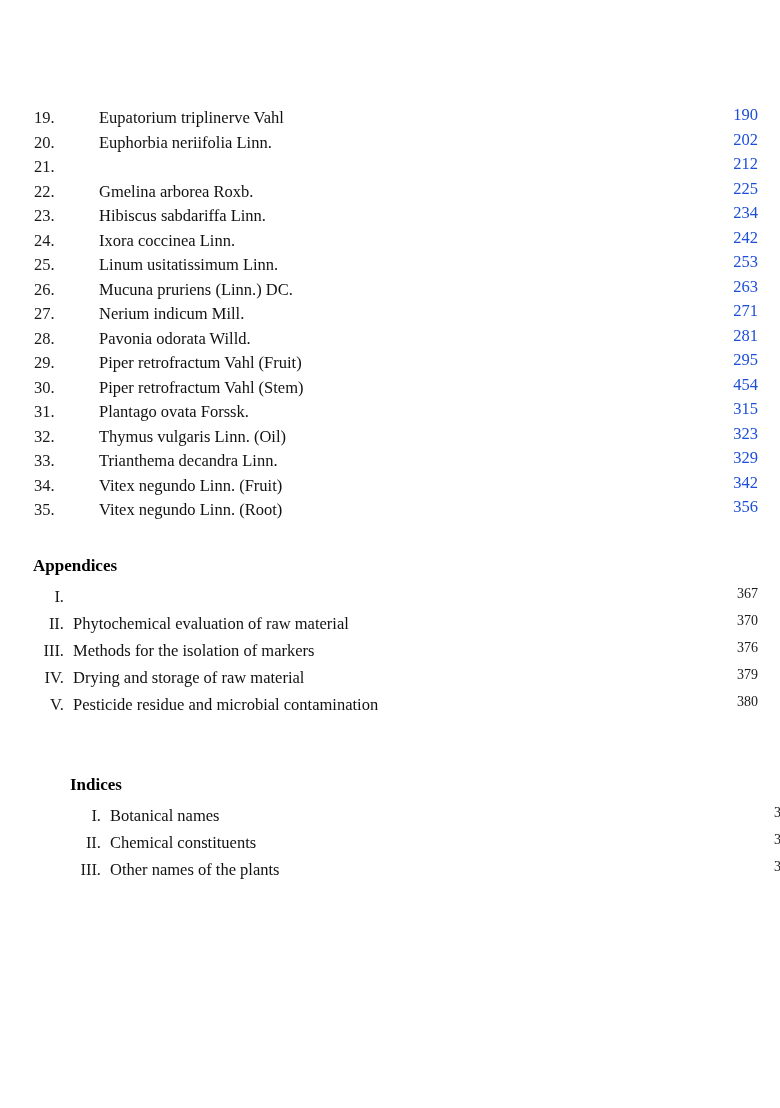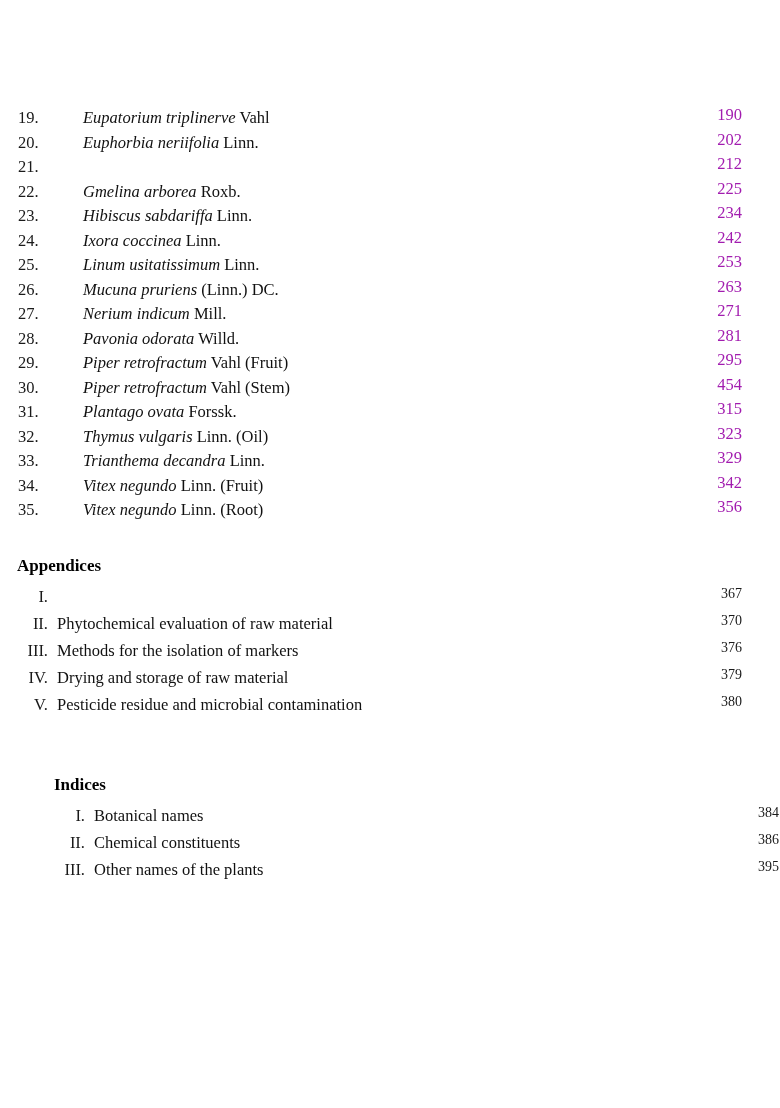--- a/index.html
+++ b/index.html
@@ -11,21 +11,21 @@
     height: 1108px;
     background: #ffffff;
     font-family: "Liberation Serif", "DejaVu Serif", serif;
     color: #111111;
     overflow: hidden;
     position: relative;
   }
 
   .page {
     position: absolute;
-    left: 0;
+    left: 16px;
     top: 0;
     width: 644px;
     height: 1108px;
     border-radius: 31px;
   }
 
   
   .plant-list {
     position: absolute;
     left: 0;
@@ -46,31 +46,30 @@
     font-size: 16.5px;
     color: #1a1a1a;
   }
   .plant-row .title {
     position: absolute;
     left: 83px;
     font-size: 16.5px;
     color: #111111;
   }
   .plant-row .title .sci {
-    font-style: italic;
   }
   .plant-row .title .auth {
     font-style: normal;
   }
   .plant-row .page-no {
     position: absolute;
     right: 38px;
     top: -3px;
     font-size: 16.5px;
-    color: #a21caf;
+    color: #1d4ed8;
     text-align: right;
   }
 
   
   .section {
     position: absolute;
     width: 780px;
   }
   .section.appendices { top: 554px; }
   .section.indices    { top: 773px; padding-left: 37px; }

